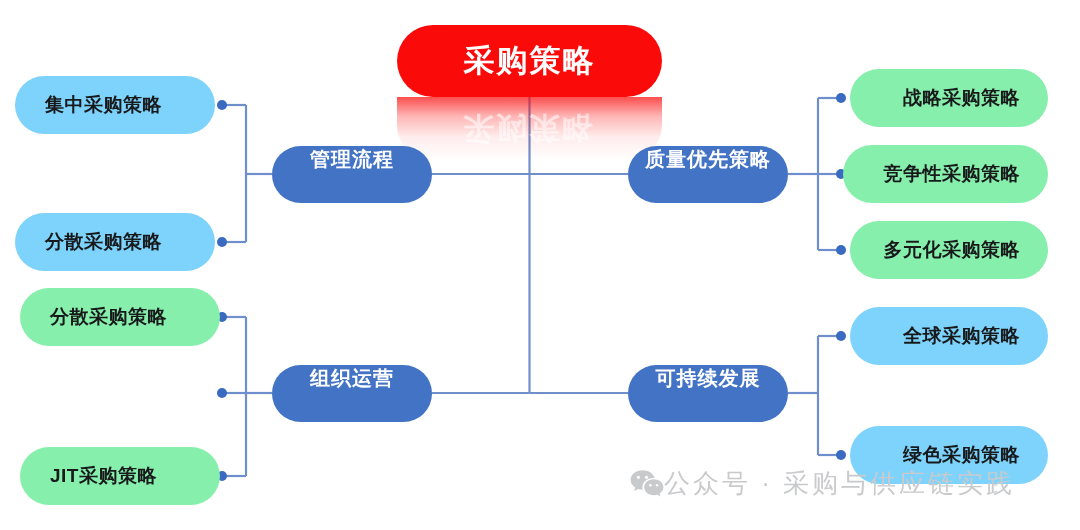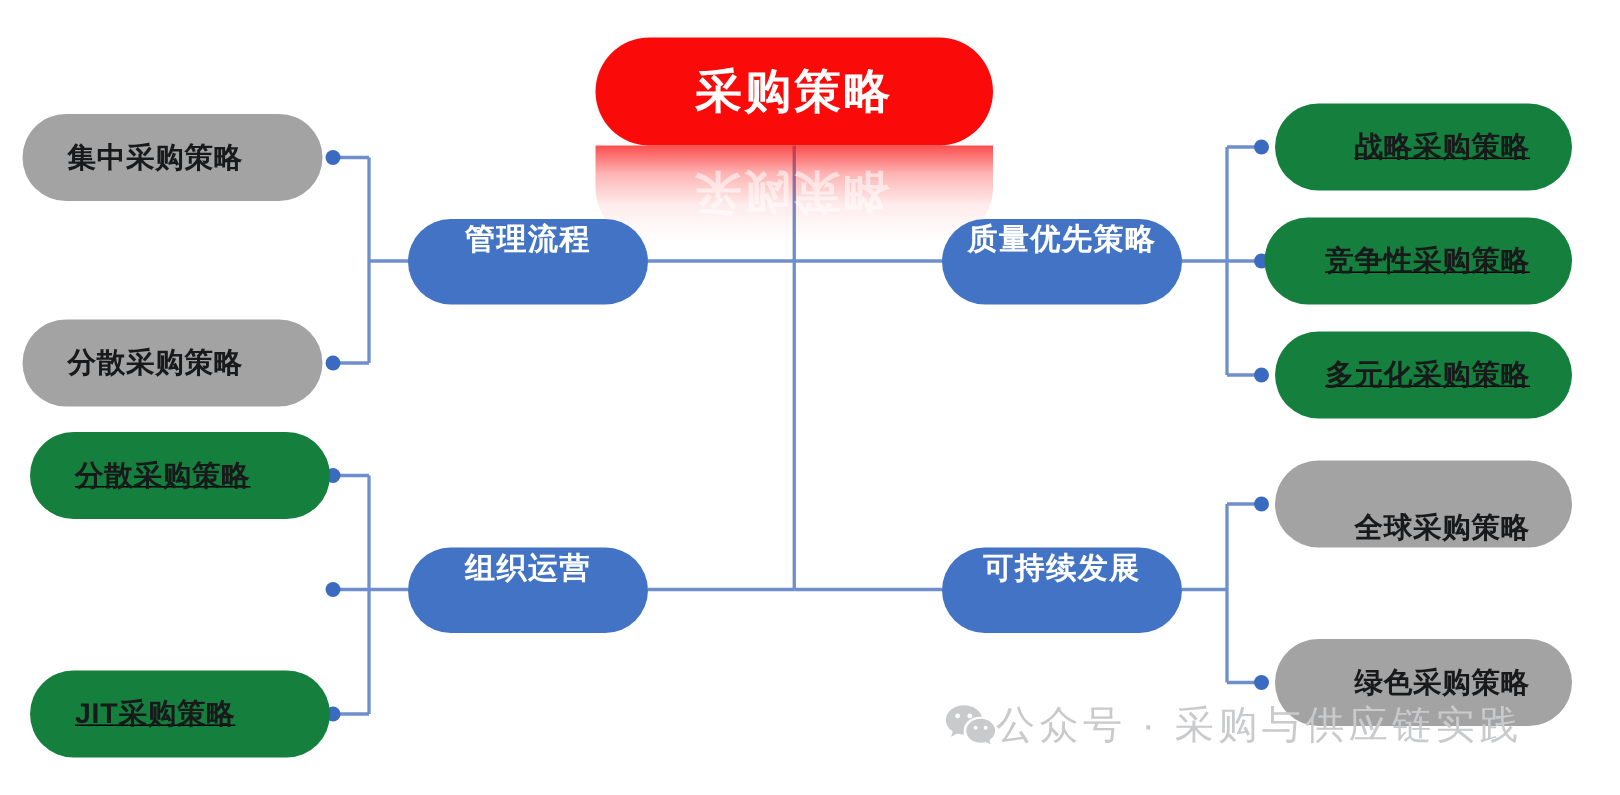--- a/index.html
+++ b/index.html
@@ -97,22 +97,22 @@
 
   
   .leaf-node {
     position: absolute;
     height: 58px;
     border-radius: 29px;
     display: flex;
     align-items: center;
     z-index: 3;
   }
-  .leaf-node.cream { background: #a3a3a3; }
-  .leaf-node.gray  { background: #15803d; text-decoration: underline; }
+  .leaf-node.cream { background: #7dd3fc; }
+  .leaf-node.gray  { background: #86efac; }
   .leaf-node.align-left  { justify-content: flex-start; padding-left: 30px; box-sizing: border-box; }
   .leaf-node.align-right { justify-content: flex-end; padding-right: 28px; box-sizing: border-box; }
   .leaf-label {
     color: #18191B;
     font-size: 19px;
     font-weight: bold;
     letter-spacing: 0.5px;
     white-space: nowrap;
   }
 
@@ -227,21 +227,21 @@
   <div class="leaf-node gray align-right" style="left:850px; top:69px; width:198px;">
     <span class="leaf-label">战略采购策略</span>
   </div>
   <div class="leaf-node gray align-right" style="left:843px; top:145px; width:205px;">
     <span class="leaf-label">竞争性采购策略</span>
   </div>
   <div class="leaf-node gray align-right" style="left:850px; top:221px; width:198px;">
     <span class="leaf-label">多元化采购策略</span>
   </div>
 
-  <div class="leaf-node cream align-right" style="left:850px; top:307px; width:198px;align-items:flex-end;">
+  <div class="leaf-node cream align-right" style="left:850px; top:307px; width:198px;">
     <span class="leaf-label">全球采购策略</span>
   </div>
   <div class="leaf-node cream align-right" style="left:850px; top:426px; width:198px;">
     <span class="leaf-label">绿色采购策略</span>
   </div>
 
   <div class="watermark">
     <svg class="wechat-icon" width="34" height="30" viewBox="0 0 34 30">
       <g fill="#C9CACC">
         <path d="M12.6 1.2C5.9 1.2 0.6 5.6 0.6 11c0 3.1 1.8 5.8 4.6 7.6l-1.1 3.5 4-2.1c1.3 0.4 2.7 0.6 4.2 0.6h0.5c-0.3-0.8-0.4-1.6-0.4-2.5 0-5.1 4.9-9.2 11-9.2 0.4 0 0.8 0 1.2 0.1C23.7 4.7 18.7 1.2 12.6 1.2z"></path>

